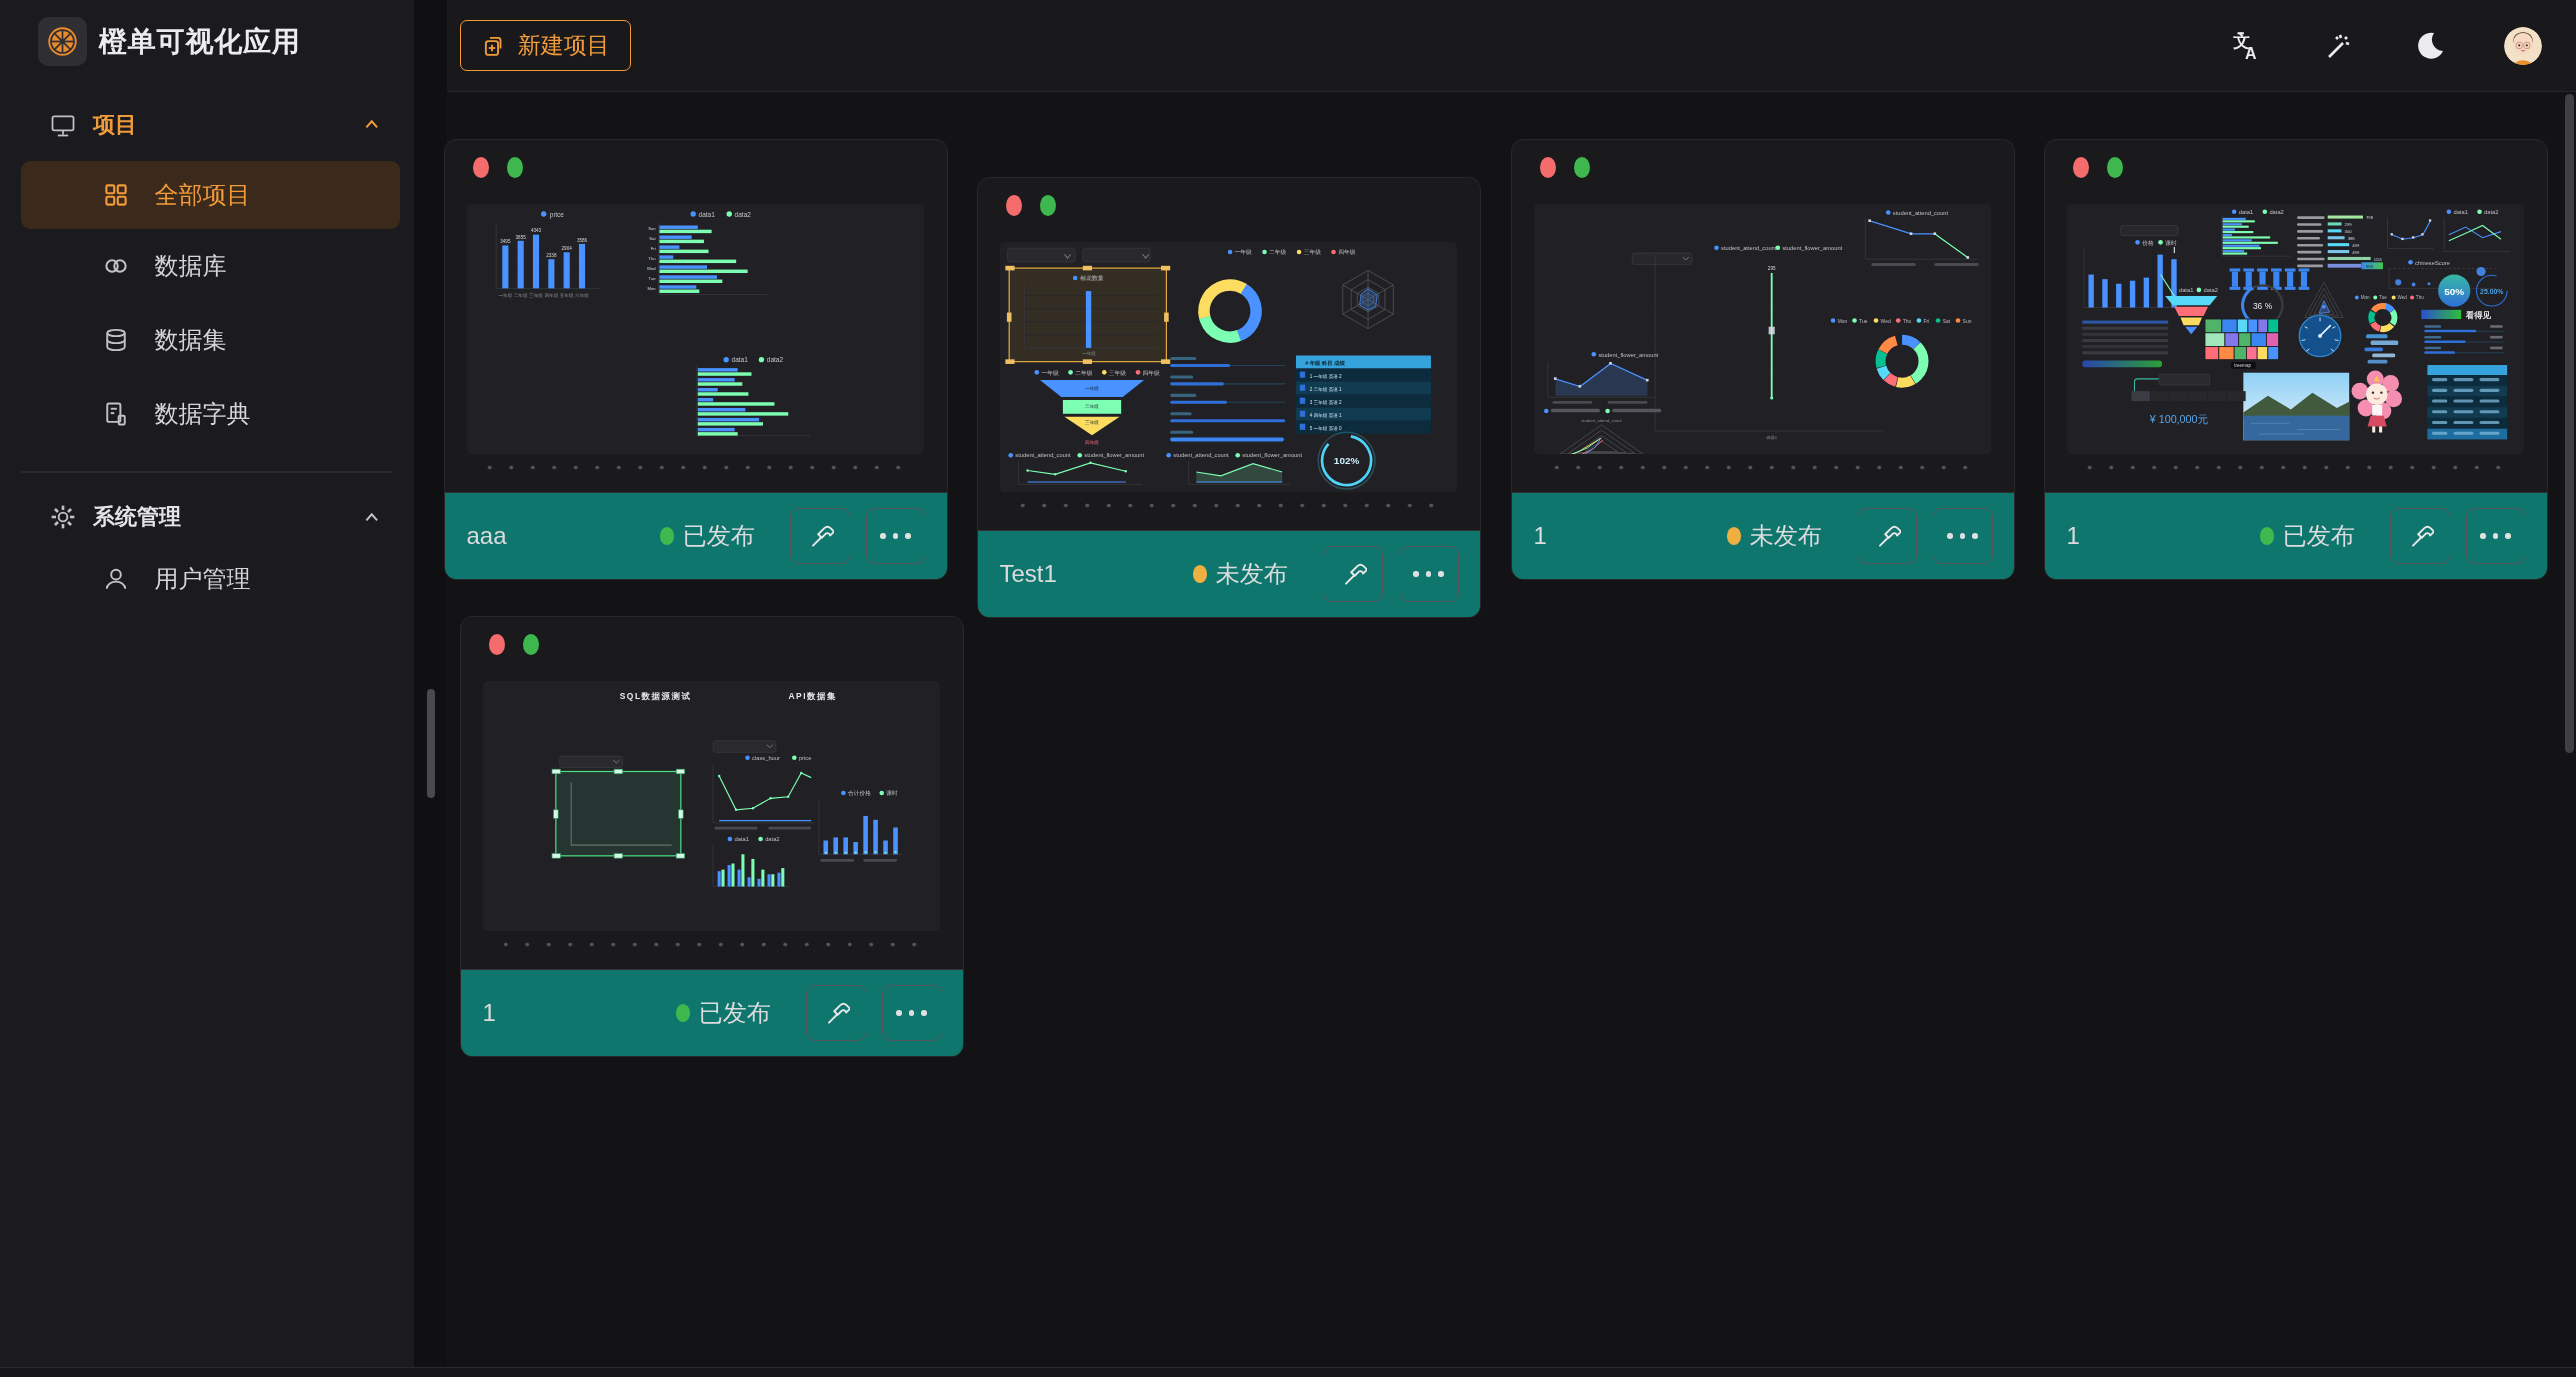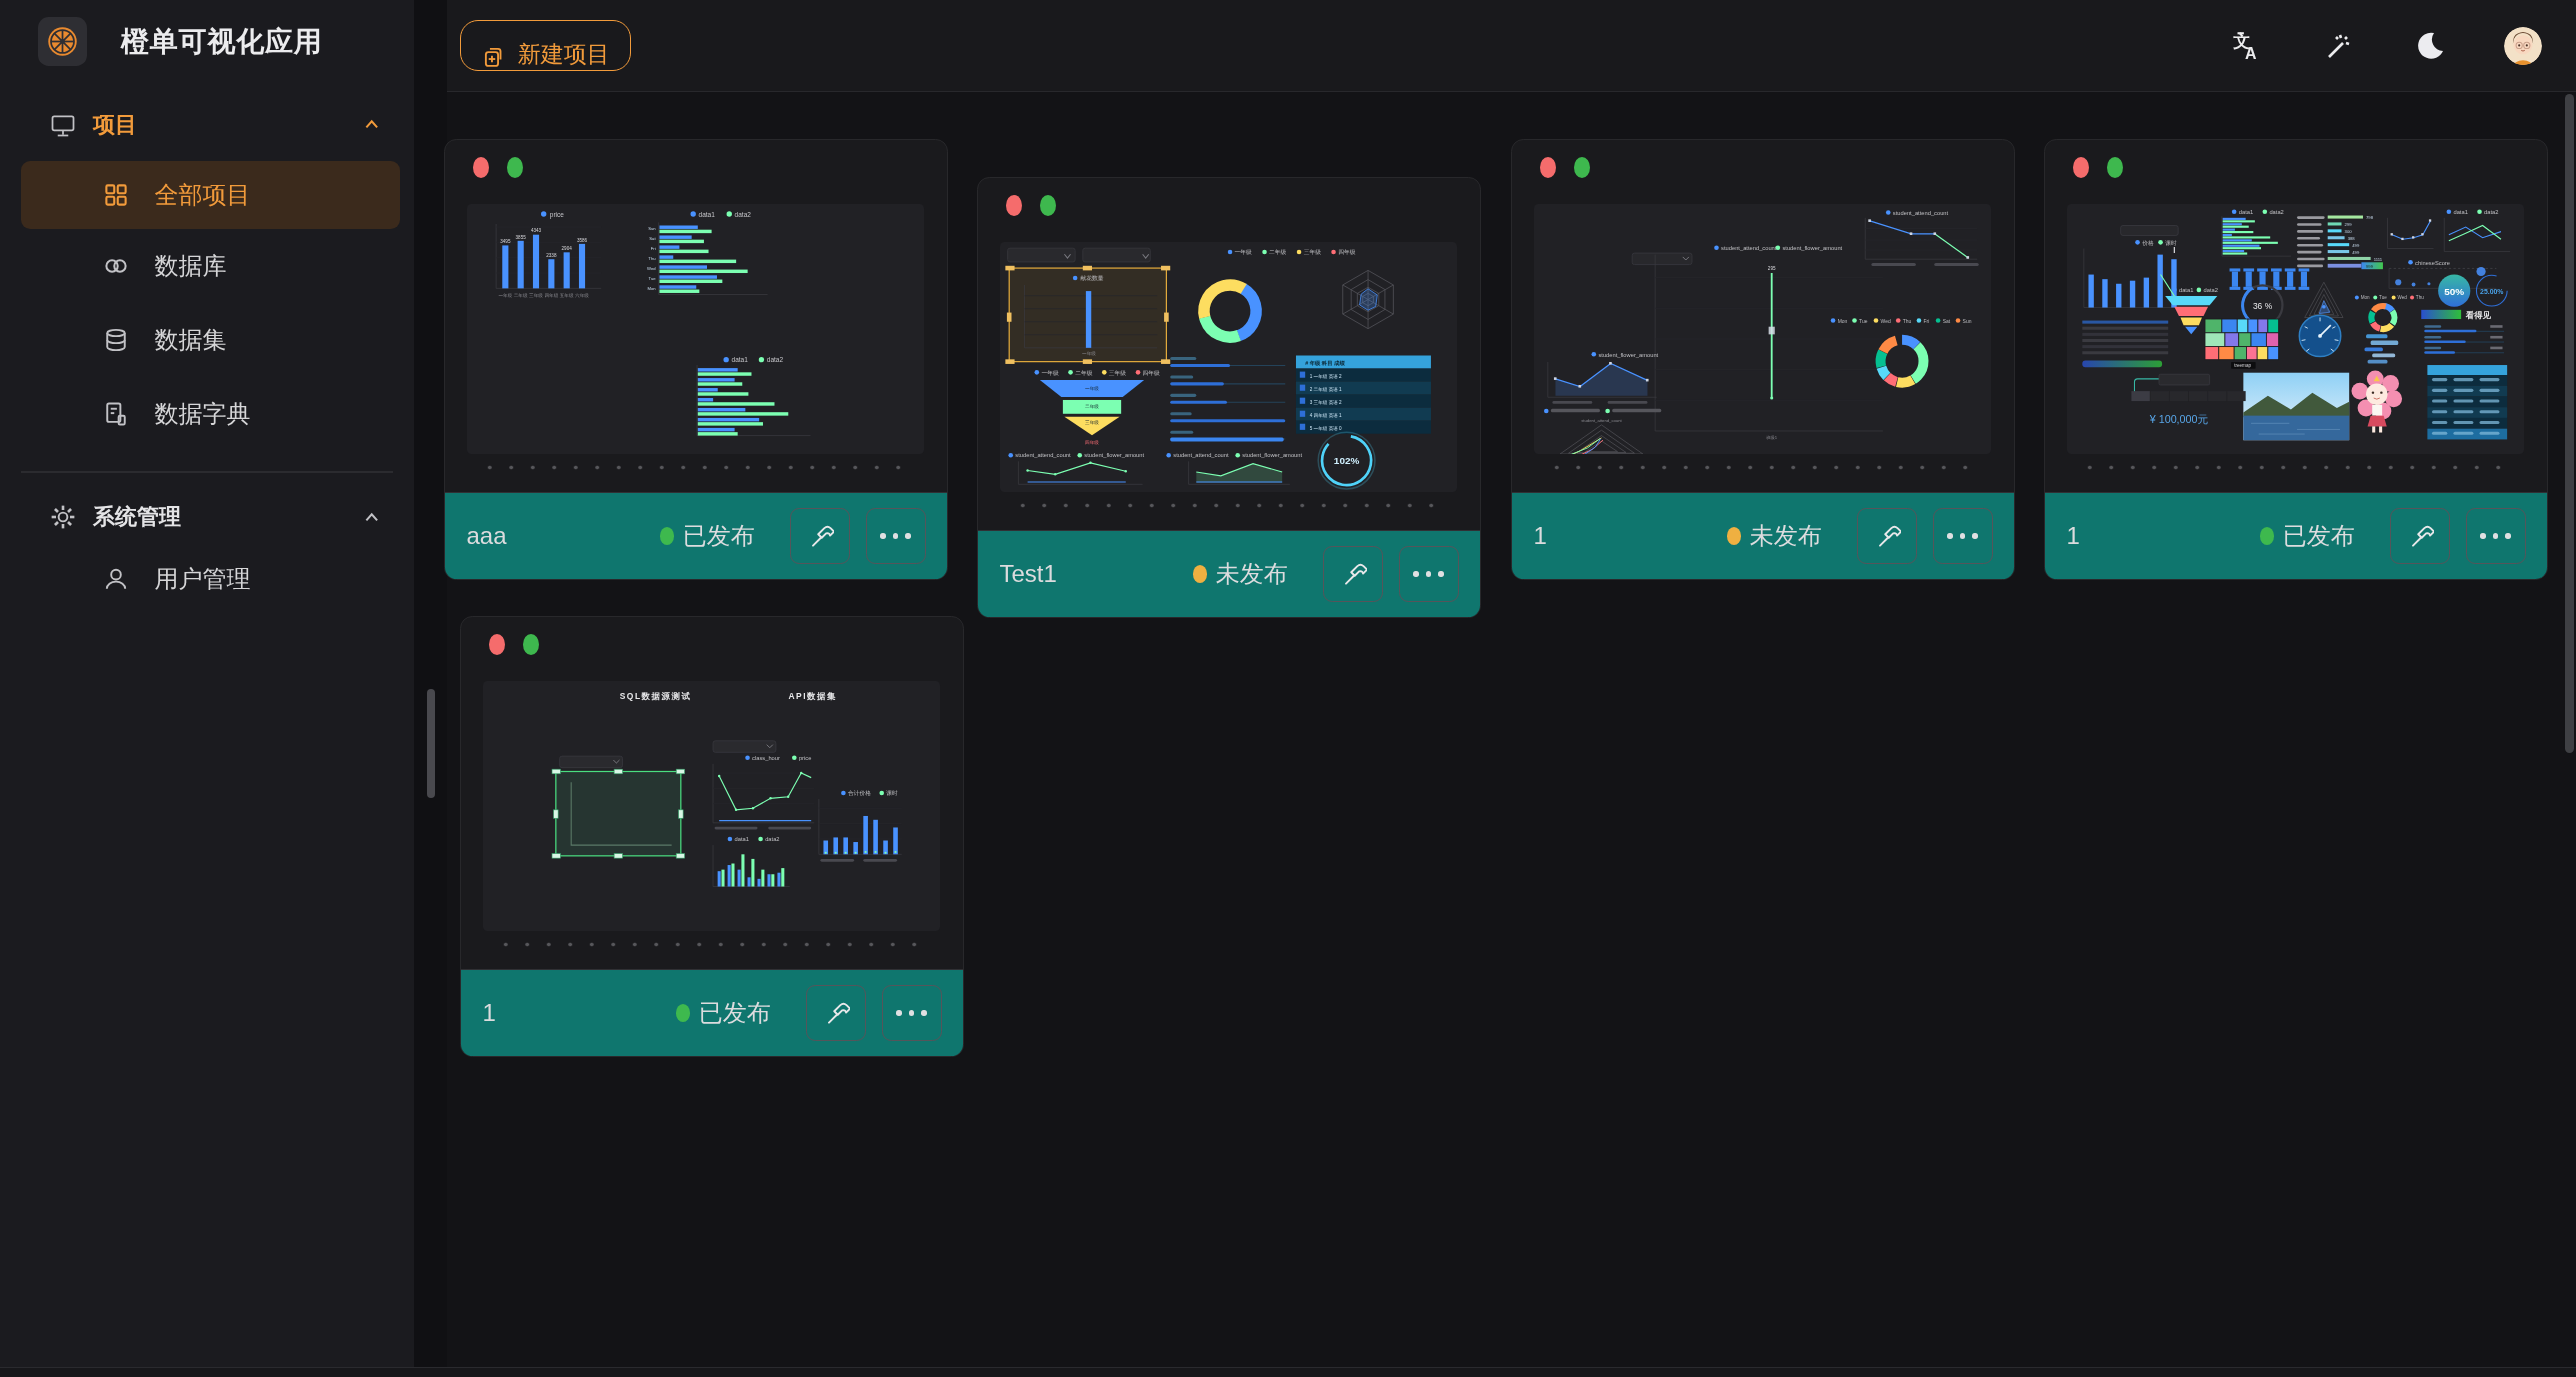--- a/index.html
+++ b/index.html
@@ -1,38 +1,38 @@
 <!DOCTYPE html>
 <html style="font-size:12.3px"><head>
 <meta charset="utf-8">
 <style>
   html,body{margin:0;padding:0;background:#131316;width:2576px;height:1377px;overflow:hidden;
     font-family:"Liberation Sans","DejaVu Sans",sans-serif;position:relative;}
   
   .sidebar{position:absolute;left:0;top:0;width:414px;height:1377px;background:#1b1b1f;z-index:2;}
-  .side-header{display:flex;align-items:center;gap:34px;padding:17px 0 0 38px;}
+  .side-header{display:flex;align-items:center;gap:12px;padding:17px 0 0 38px;}
   .logo{width:49px;height:49px;border-radius:10.7px;background:#2e2e33;display:flex;align-items:center;justify-content:center;}
   .app-title{font-size:28px;font-weight:bold;color:#ececee;letter-spacing:0.8px;}
   .nav{margin-top:34px;}
   .group-row{display:flex;align-items:center;height:49px;padding:0 32px 0 49px;gap:16px;cursor:pointer;}
   .group-row .glabel{flex:1;font-size:22px;font-weight:600;}
   .g-orange{color:#f29b3b;}
   .g-white{color:#e4e4e6;}
   .item-row{display:flex;align-items:center;height:74px;padding-left:102px;gap:24.6px;font-size:24px;color:#d6d6d8;cursor:pointer;}
   .item-active{background:#3b2a1c;border-radius:9.2px;margin:12.3px 14px 0 21px;padding-left:81px;height:68px;color:#f29b3b;}
   .divider{height:1.5px;background:#2b2b2f;margin:20px 21px;}
   
   .gutter{position:absolute;left:414px;top:0;width:33px;height:1377px;background:#101013;z-index:1;}
   .vthumb-left{position:absolute;left:427px;top:689px;width:8.4px;height:109px;border-radius:4.6px;background:#49494e;z-index:3;}
   .vthumb-right{position:absolute;left:2565px;top:94px;width:9.2px;height:659px;border-radius:4.6px;background:#3f4044;z-index:3;}
   .bottom-bar{position:absolute;left:0;bottom:0;width:2576px;height:9.2px;background:#17171a;border-top:1.5px solid #2a2a2e;z-index:40;}
   
   .topbar{position:absolute;left:447px;top:0;width:2129px;height:91px;background:#19191c;border-bottom:1.5px solid #28282c;z-index:2;}
-  .new-btn{position:absolute;left:13px;top:20px;height:51px;display:inline-flex;align-items:flex-end;gap:10.7px;
-    padding:0 20px;border:1.5px solid #f29b3b;border-radius:18px;color:#f29b3b;font-size:23px;background:transparent;cursor:pointer;}
+  .new-btn{position:absolute;left:13px;top:20px;height:51px;display:inline-flex;align-items:center;gap:10.7px;
+    padding:0 20px;border:1.5px solid #f29b3b;border-radius:7px;color:#f29b3b;font-size:23px;background:transparent;cursor:pointer;}
   .top-icons{position:absolute;right:34px;top:0;height:91px;display:flex;align-items:center;gap:57px;}
   .tico{width:35px;height:35px;display:flex;align-items:center;justify-content:center;cursor:pointer;color:#ececee;}
   .avatar{width:38px;height:38px;border-radius:50%;overflow:hidden;cursor:pointer;}
   
   .card{position:absolute;width:504px;height:441px;background:#1a1a1d;border:0.8px solid #28282b;border-radius:12.3px;box-sizing:border-box;cursor:pointer;z-index:2;}
   .dotA{position:absolute;left:28px;top:17px;width:16px;height:21px;border-radius:50%;background:#f56c6c;}
   .dotB{position:absolute;left:62px;top:17px;width:16px;height:21px;border-radius:50%;background:#3eb84e;}
   .thumb{position:absolute;left:22px;top:64px;width:457px;height:250px;background:#212125;border-radius:4.6px;overflow:hidden;}
   .tsvg{width:457px;height:250px;display:block;}
   .ruler{position:absolute;left:34px;top:325px;width:438px;height:4.6px;

